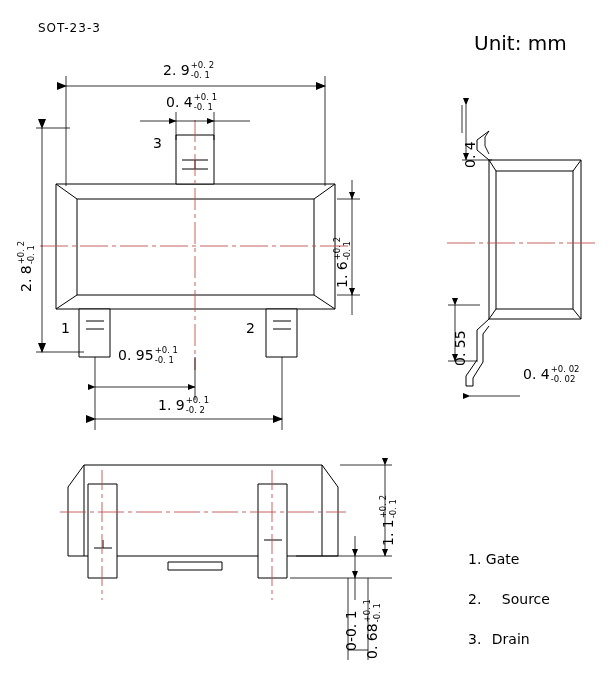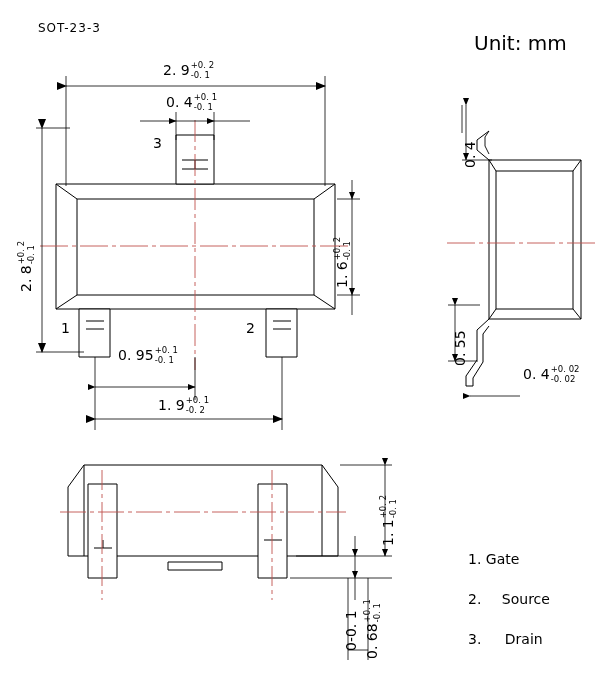--- a/index.html
+++ b/index.html
@@ -203,14 +203,14 @@
 <div class="legend" style="left:468px;top:551px;">
   <span>1.</span>
   <span style="">Gate</span>
 </div>
 <div class="legend" style="left:468px;top:591px;">
   <span>2.</span>
   <span style="margin-left:16px;">Source</span>
 </div>
 <div class="legend" style="left:468px;top:631px;">
   <span>3.</span>
-  <span style="margin-left:19px;">Drain</span>
+  <span style="margin-left:6px;">Drain</span>
 </div>
 
 </body></html>

